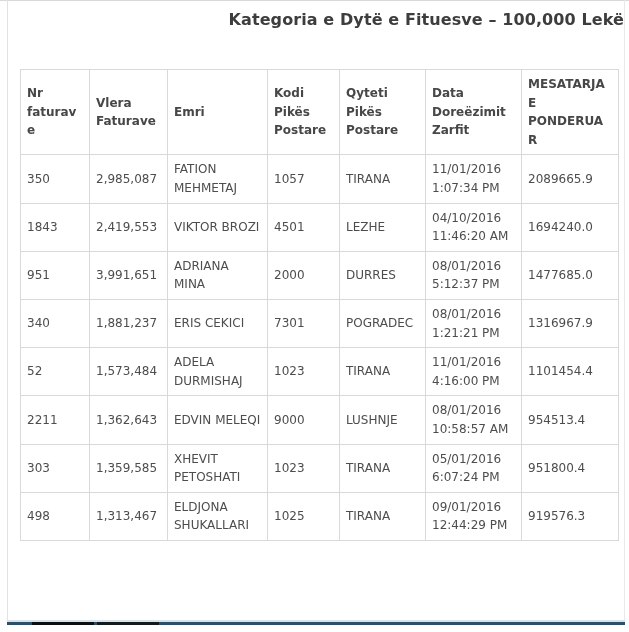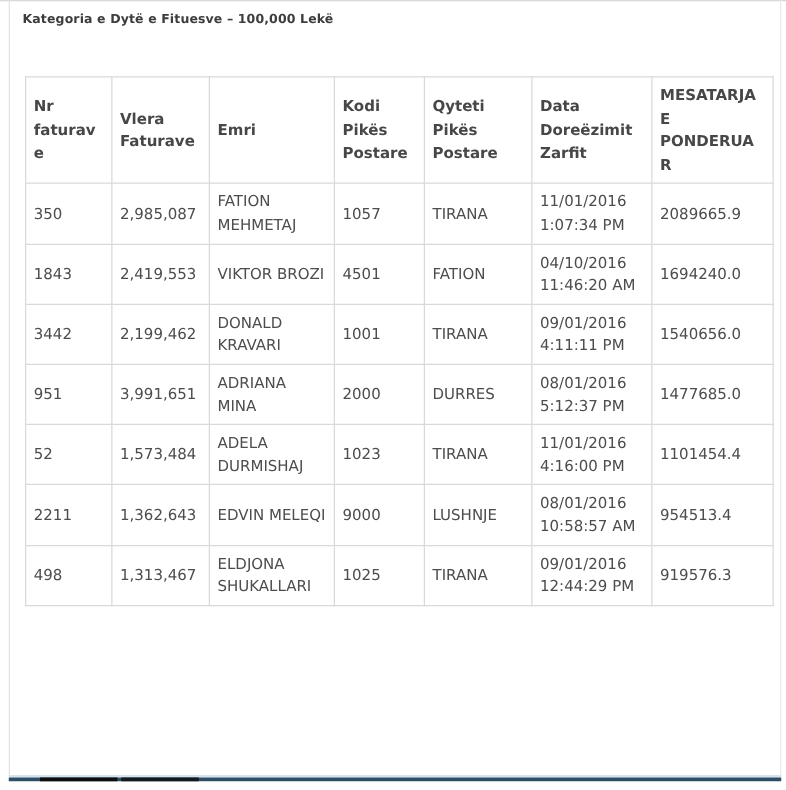--- a/index.html
+++ b/index.html
@@ -8,22 +8,22 @@
 
   .frame-top { position:absolute; top:0; left:0; width:629px; height:0;
                border-top:1px solid #d9d9d9; }
   .frame-left { position:absolute; top:0; left:7px; width:0; height:620px;
                 border-left:1px solid #e2e2e2; }
   .frame-right { position:absolute; top:0; left:624px; width:0; height:620px;
                  border-left:1px solid #e9e9e9; }
 
   .content { position:absolute; top:1px; left:8px; width:616px; }
 
-  .page-title { font-size:10px; font-weight:bold; color:#3d3d3d;
-                padding:9px 0 0 10px; letter-spacing:0.1px; }
+  .page-title { font-size:16px; font-weight:bold; color:#3d3d3d;
+                padding:9px 0 0 10px; letter-spacing:0.1px;text-align:right; }
 
   table.winners { border-collapse:collapse; margin:40px 0 0 12px;
                   table-layout:fixed; width:598px; font-size:12px; }
   table.winners th, table.winners td {
       border:1px solid #d9d9d9; text-align:left; vertical-align:middle;
       padding:5px 6px; line-height:1.55; word-wrap:break-word; }
   table.winners th { font-weight:bold; color:#474747; background:#ffffff; }
   table.winners td { color:#4d4d4d; background:#ffffff; }
 
   col.c-nr      { width:69px; }
@@ -80,59 +80,68 @@
           <td>1057</td>
           <td>TIRANA</td>
           <td>11/01/2016 1:07:34 PM</td>
           <td>2089665.9</td>
         </tr>
         <tr>
           <td>1843</td>
           <td>2,419,553</td>
           <td>VIKTOR BROZI</td>
           <td>4501</td>
-          <td>FATION</td>
+          <td>LEZHE</td>
           <td>04/10/2016 11:46:20 AM</td>
           <td>1694240.0</td>
-        </tr>
-        <tr>
-          <td>3442</td>
-          <td>2,199,462</td>
-          <td>DONALD KRAVARI</td>
-          <td>1001</td>
-          <td>TIRANA</td>
-          <td>09/01/2016 4:11:11 PM</td>
-          <td>1540656.0</td>
         </tr>
         <tr>
           <td>951</td>
           <td>3,991,651</td>
           <td>ADRIANA MINA</td>
           <td>2000</td>
           <td>DURRES</td>
           <td>08/01/2016 5:12:37 PM</td>
           <td>1477685.0</td>
+        </tr>
+        <tr>
+          <td>340</td>
+          <td>1,881,237</td>
+          <td>ERIS CEKICI</td>
+          <td>7301</td>
+          <td>POGRADEC</td>
+          <td>08/01/2016 1:21:21 PM</td>
+          <td>1316967.9</td>
         </tr>
         <tr>
           <td>52</td>
           <td>1,573,484</td>
           <td>ADELA DURMISHAJ</td>
           <td>1023</td>
           <td>TIRANA</td>
           <td>11/01/2016 4:16:00 PM</td>
           <td>1101454.4</td>
         </tr>
         <tr>
           <td>2211</td>
           <td>1,362,643</td>
           <td>EDVIN MELEQI</td>
           <td>9000</td>
           <td>LUSHNJE</td>
           <td>08/01/2016 10:58:57 AM</td>
           <td>954513.4</td>
+        </tr>
+        <tr>
+          <td>303</td>
+          <td>1,359,585</td>
+          <td>XHEVIT PETOSHATI</td>
+          <td>1023</td>
+          <td>TIRANA</td>
+          <td>05/01/2016 6:07:24 PM</td>
+          <td>951800.4</td>
         </tr>
         <tr>
           <td>498</td>
           <td>1,313,467</td>
           <td>ELDJONA SHUKALLARI</td>
           <td>1025</td>
           <td>TIRANA</td>
           <td>09/01/2016 12:44:29 PM</td>
           <td>919576.3</td>
         </tr>

